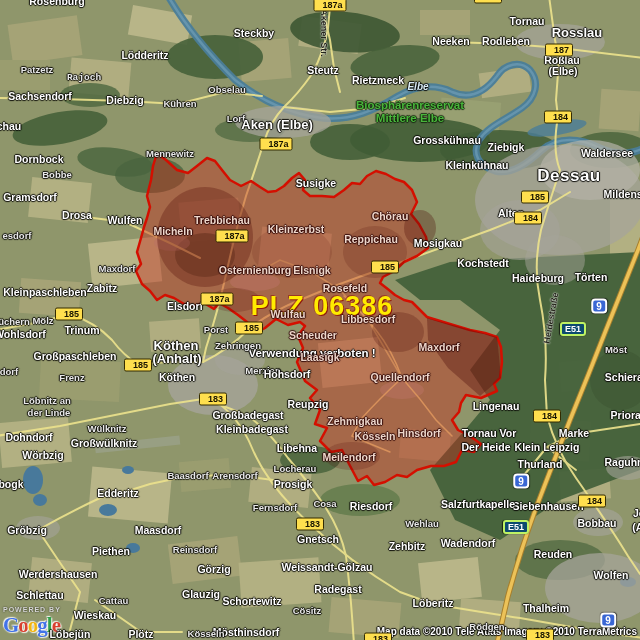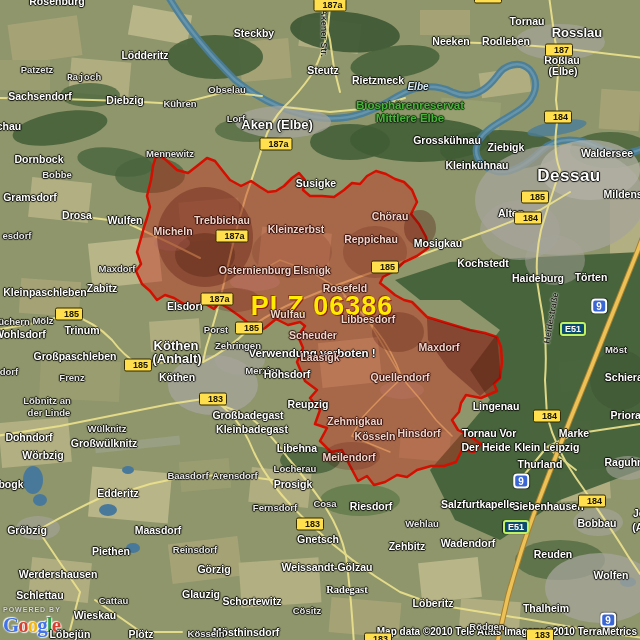--- a/index.html
+++ b/index.html
@@ -265,21 +265,21 @@
       <span class="twn n" style="left: 546px; top: 608px;">Thalheim</span>
       <span class="twn s" style="left: 487px; top: 626px;">Rödgen</span>
       <span class="twn n" style="left: 433px; top: 603px;">Löberitz</span>
       <span class="twn n" style="left: 407px; top: 546px;">Zehbitz</span>
       <span class="twn n" style="left: 468px; top: 543px;">Wadendorf</span>
       <span class="twn s" style="left: 422px; top: 523px;">Wehlau</span>
       <span class="twn n" style="left: 371px; top: 506px;">Riesdorf</span>
       <span class="twn s" style="left: 325px; top: 503px;">Cosa</span>
       <span class="twn n" style="left: 318px; top: 539px;">Gnetsch</span>
       <span class="twn n" style="left: 327px; top: 567px;">Weissandt-Gölzau</span>
-      <span class="twn n" style="left: 347px; top: 589px; font-family: Liberation Serif, serif;">Radegast</span>
+      <span class="twn n" style="left: 338px; top: 589px;">Radegast</span>
       <span class="twn s" style="left: 307px; top: 610px;">Cösitz</span>
       <span class="twn n" style="left: 252px; top: 601px;">Schortewitz</span>
       <span class="twn n" style="left: 246px; top: 632px;">Mösthinsdorf</span>
       <span class="twn n" style="left: 70px; top: 634px;">Löbejün</span>
       <span class="twn n" style="left: 141px; top: 634px;">Plötz</span>
       <span class="twn s" style="left: 182px; top: 633px; margin-left: 24px;">Kösseln</span>
       <span class="twn n" style="left: 95px; top: 615px;">Wieskau</span>
       <span class="twn s" style="left: 96px; top: 600px; padding-left: 35px;">Cattau</span>
       <span class="twn n" style="left: 40px; top: 595px;">Schlettau</span>
       <span class="twn n" style="left: 58px; top: 574px;">Werdershausen</span>

